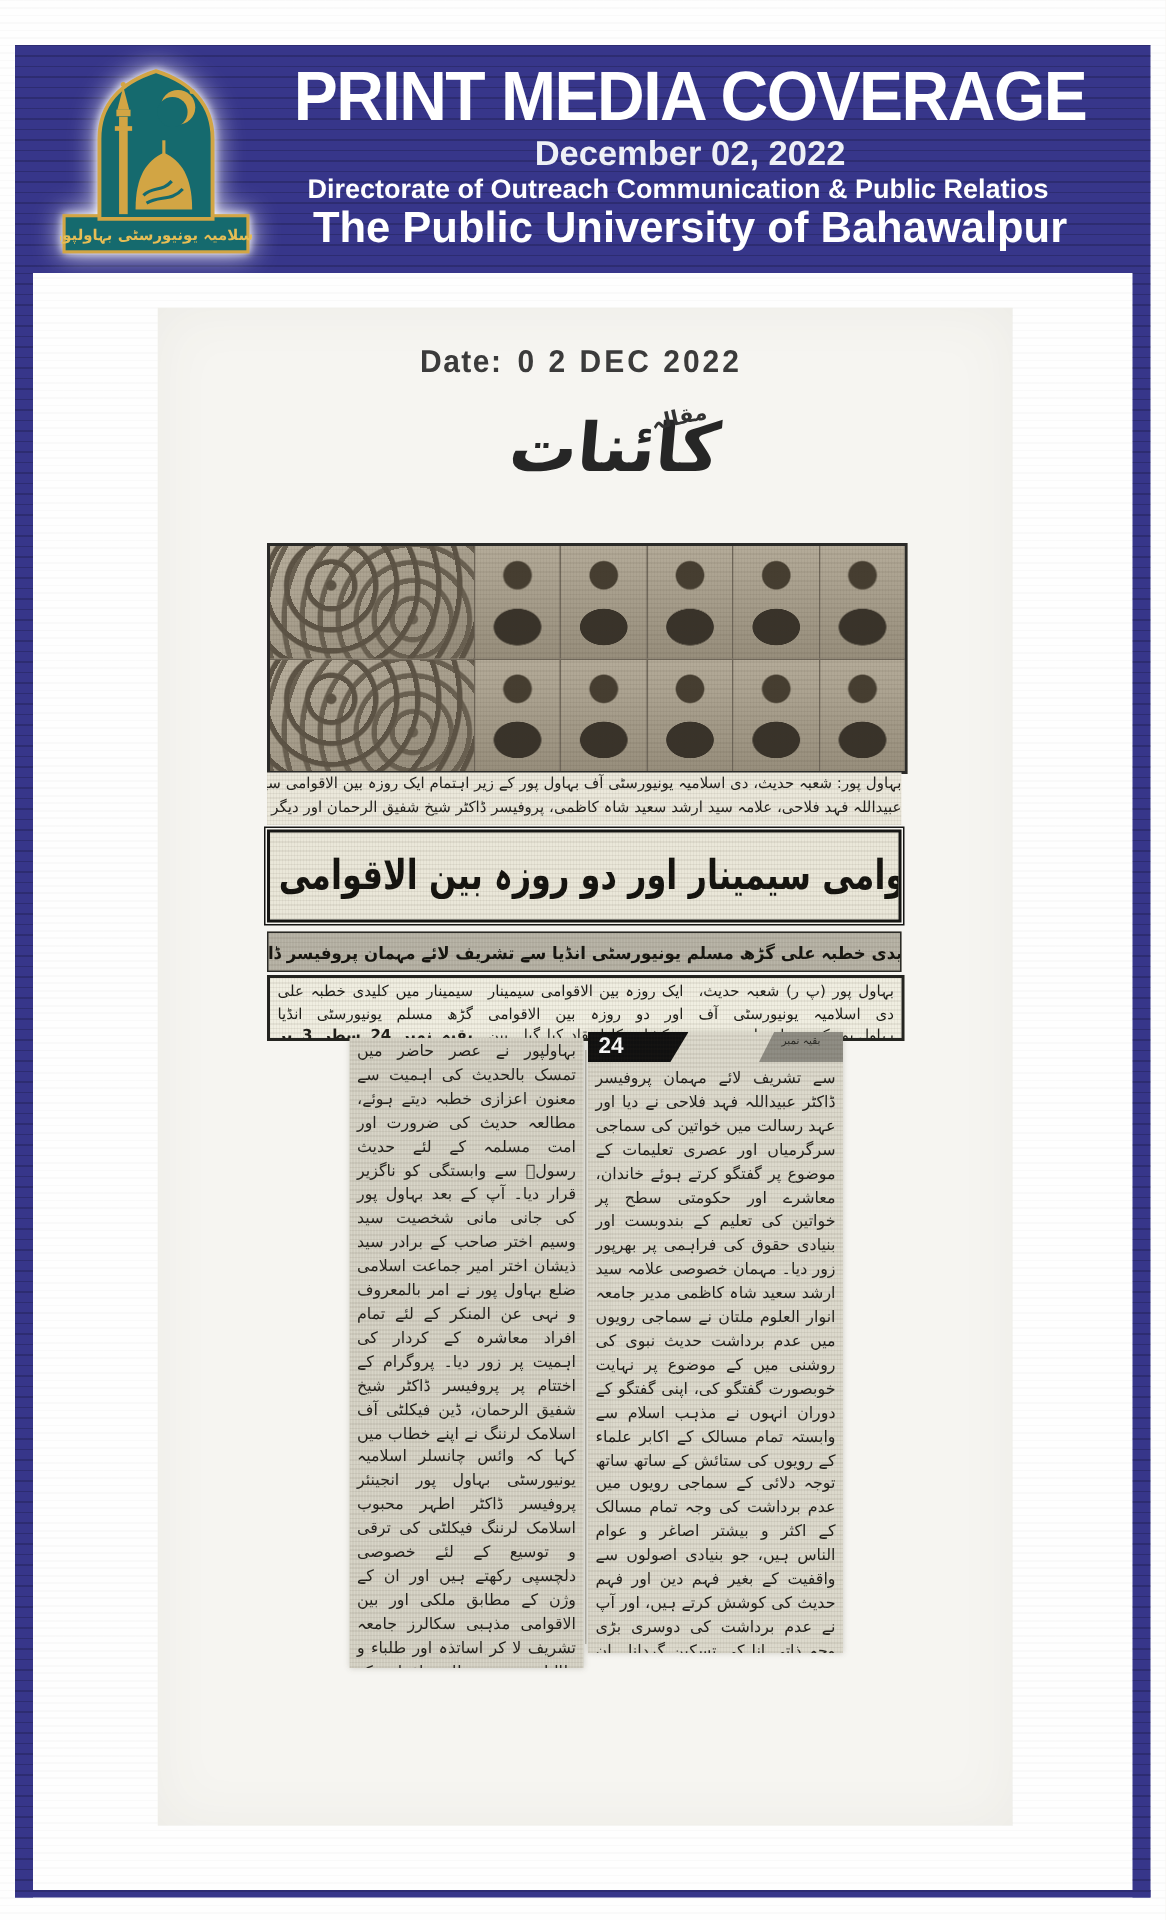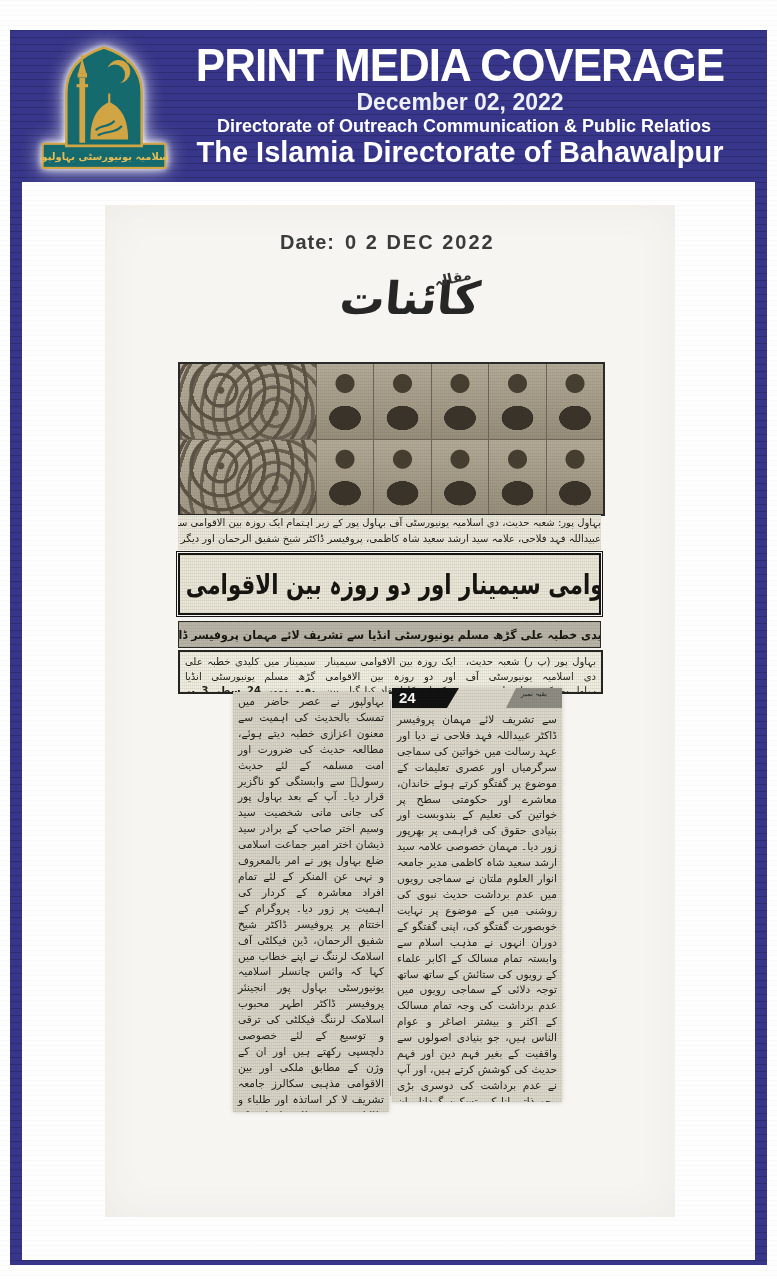--- a/index.html
+++ b/index.html
@@ -20,21 +20,21 @@
   .side-band-left{left:10px;top:182px;width:12px;height:1083px;}
   .side-band-right{left:755px;top:182px;width:12px;height:1083px;}
   .bottom-band{left:10px;top:1260px;width:757px;height:5px;}
 
   
   .h-title{position:absolute;left:160px;top:40px;width:600px;text-align:center;
     color:#fff;font-weight:bold;font-size:44px;letter-spacing:-1px;
     transform:scaleY(1.06);white-space:nowrap;}
   .h-date{position:absolute;left:160px;top:89px;width:600px;text-align:center;
     color:#eef0f6;font-size:23px;font-weight:700;}
-  .h-dir{position:absolute;left:164px;top:116px;width:600px;text-align:center;
+  .h-dir{position:absolute;left:152px;top:116px;width:600px;text-align:center;
     color:#fff;font-size:18px;font-weight:bold;white-space:nowrap;}
   .h-univ{position:absolute;left:160px;top:136px;width:600px;text-align:center;
     color:#fff;font-size:29px;font-weight:bold;white-space:nowrap;}
 
   
   .logo-wrap{position:absolute;left:40px;top:38px;width:128px;height:132px;
     filter:drop-shadow(0 0 3px rgba(255,255,255,.95)) drop-shadow(0 0 9px rgba(255,255,255,.8));}
   .logo-wrap svg{width:100%;height:100%;}
   .logo-urdu{font-family:"DejaVu Sans", sans-serif;font-size:9.5px;fill:#e6bd55;font-weight:bold;}
 
@@ -113,21 +113,21 @@
 <body>
 
 <div class="band header-band"></div>
 <div class="band side-band-left"></div>
 <div class="band side-band-right"></div>
 <div class="band bottom-band"></div>
 
 <div class="h-title">PRINT MEDIA COVERAGE</div>
 <div class="h-date">December 02, 2022</div>
 <div class="h-dir">Directorate of Outreach Communication &amp; Public Relatios</div>
-<div class="h-univ">The Islamia Directorate of Bahawalpur</div>
+<div class="h-univ">The Public University of Bahawalpur</div>
 
 <div class="logo-wrap">
   <svg viewBox="0 0 120 126">
 
     <rect x="1.5" y="101" width="117" height="23" fill="#156a6e" stroke="#d2a544" stroke-width="2"></rect>
     <text x="60" y="116.5" text-anchor="middle" class="logo-urdu">اِسلامیہ یونیورسٹی بہاولپور</text>
 
     <path d="M24,103 V52 C24,30 38,16 60,9 C82,16 96,30 96,52 V103 Z" fill="#156a6e" stroke="#d2a544" stroke-width="2.5"></path>
 
     <g>

